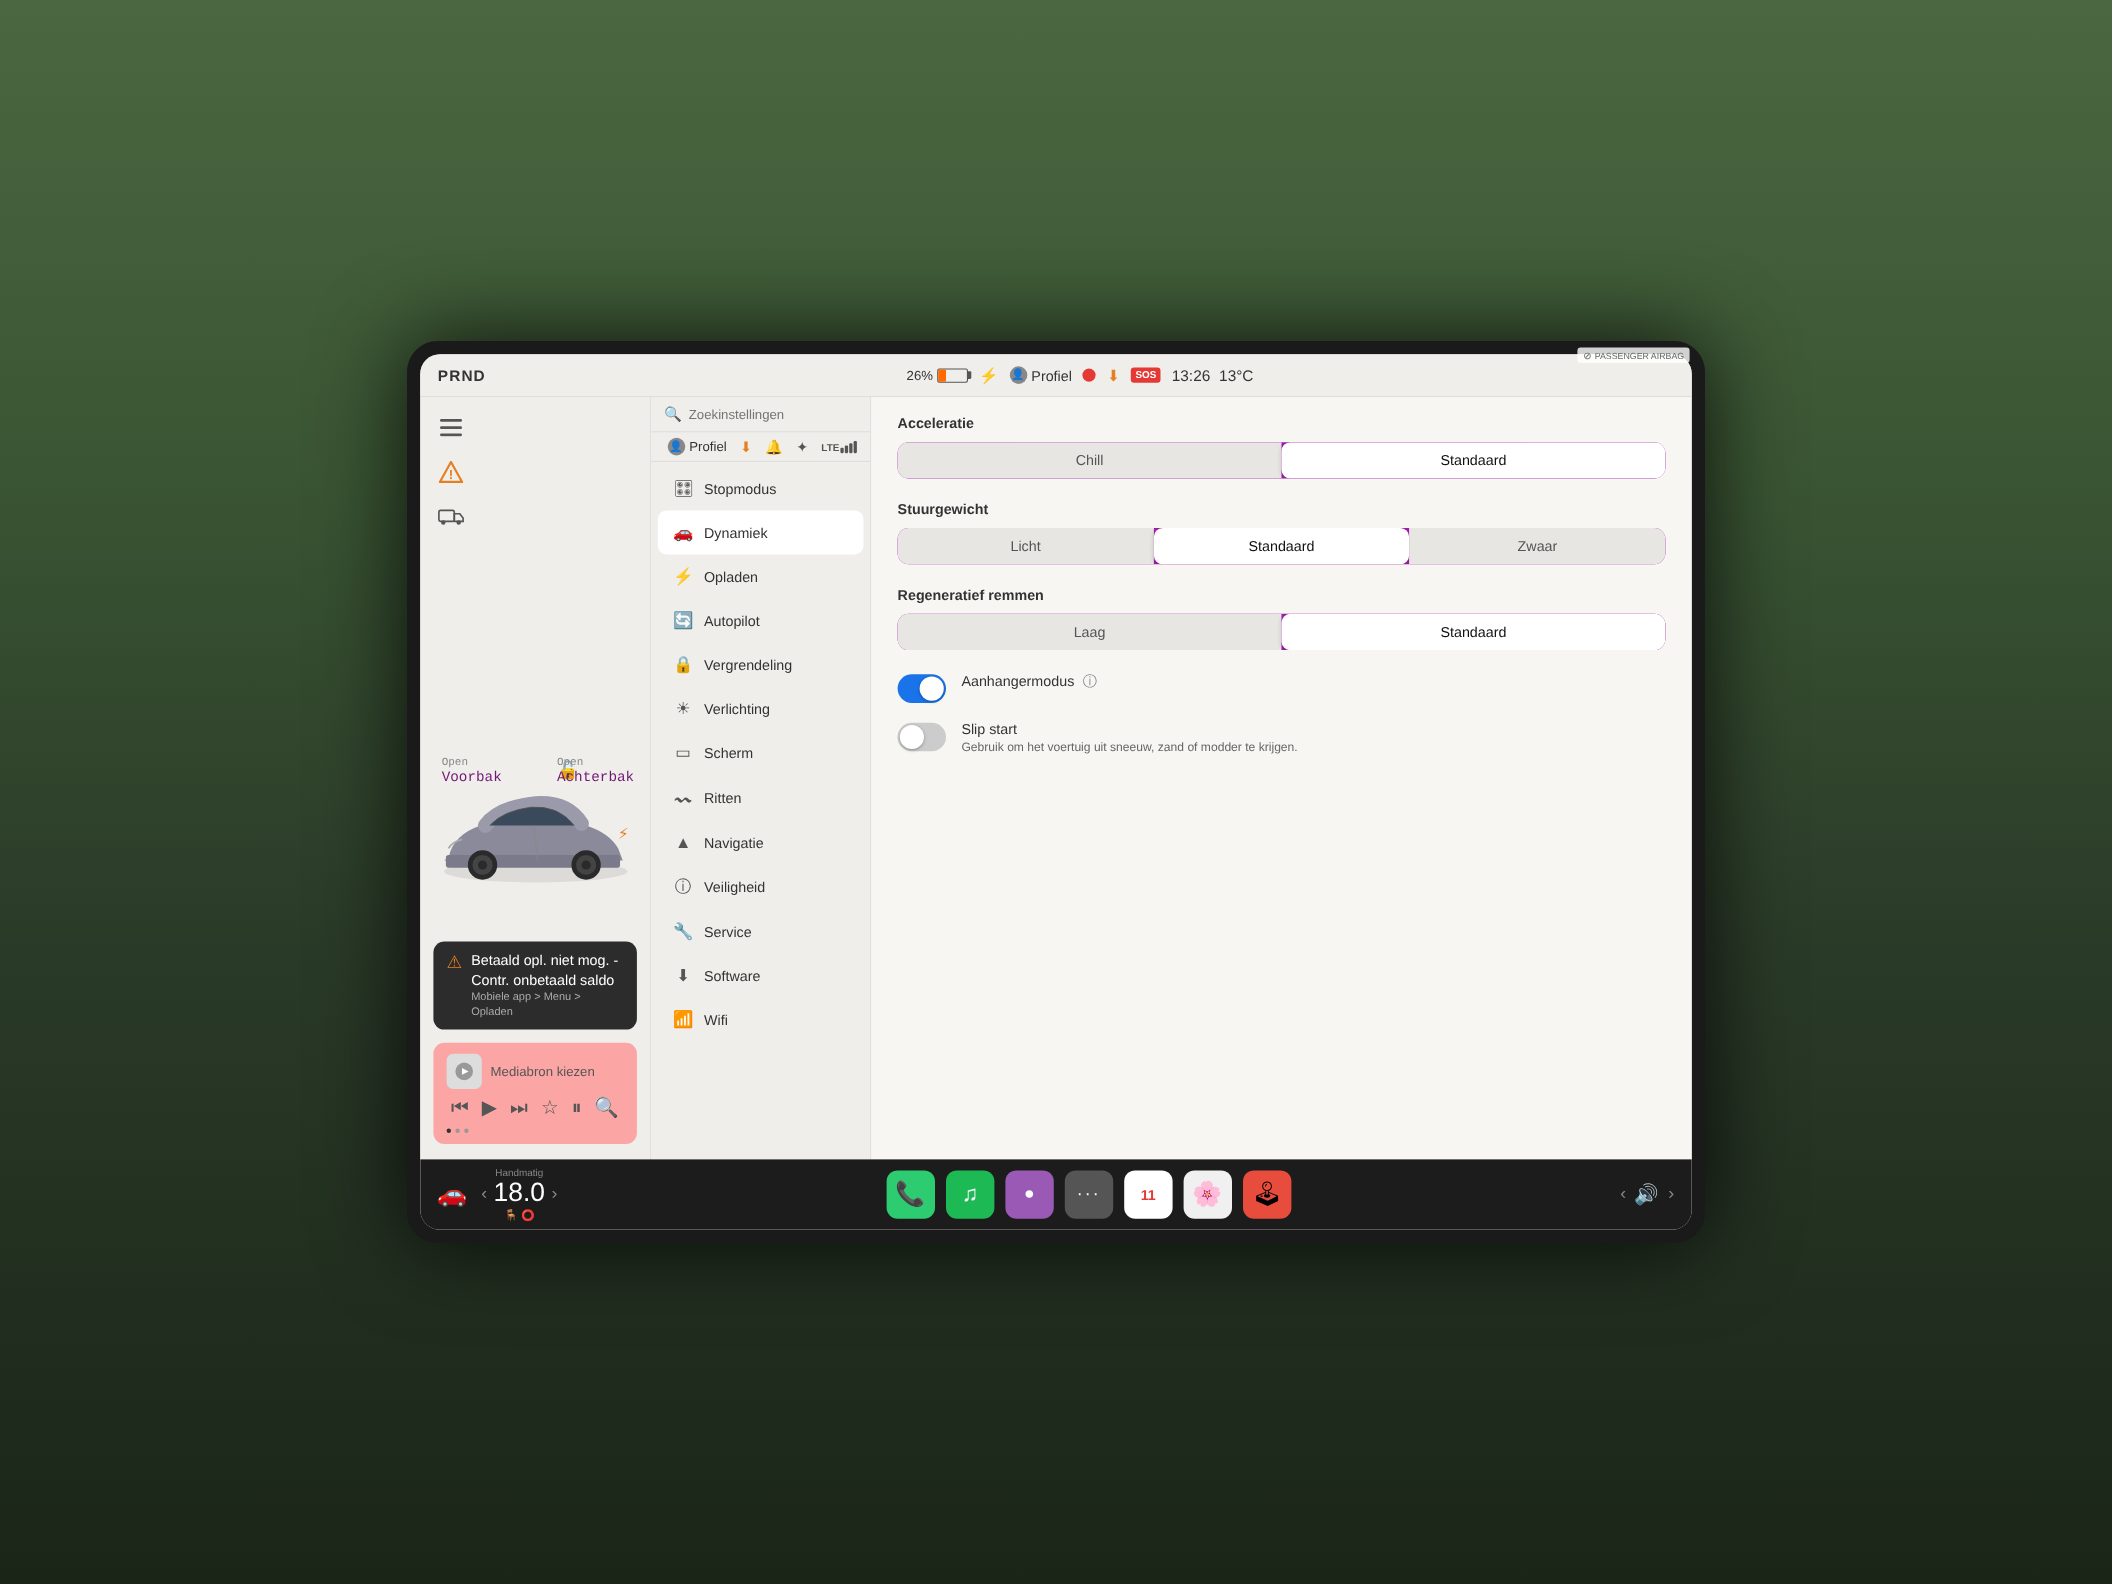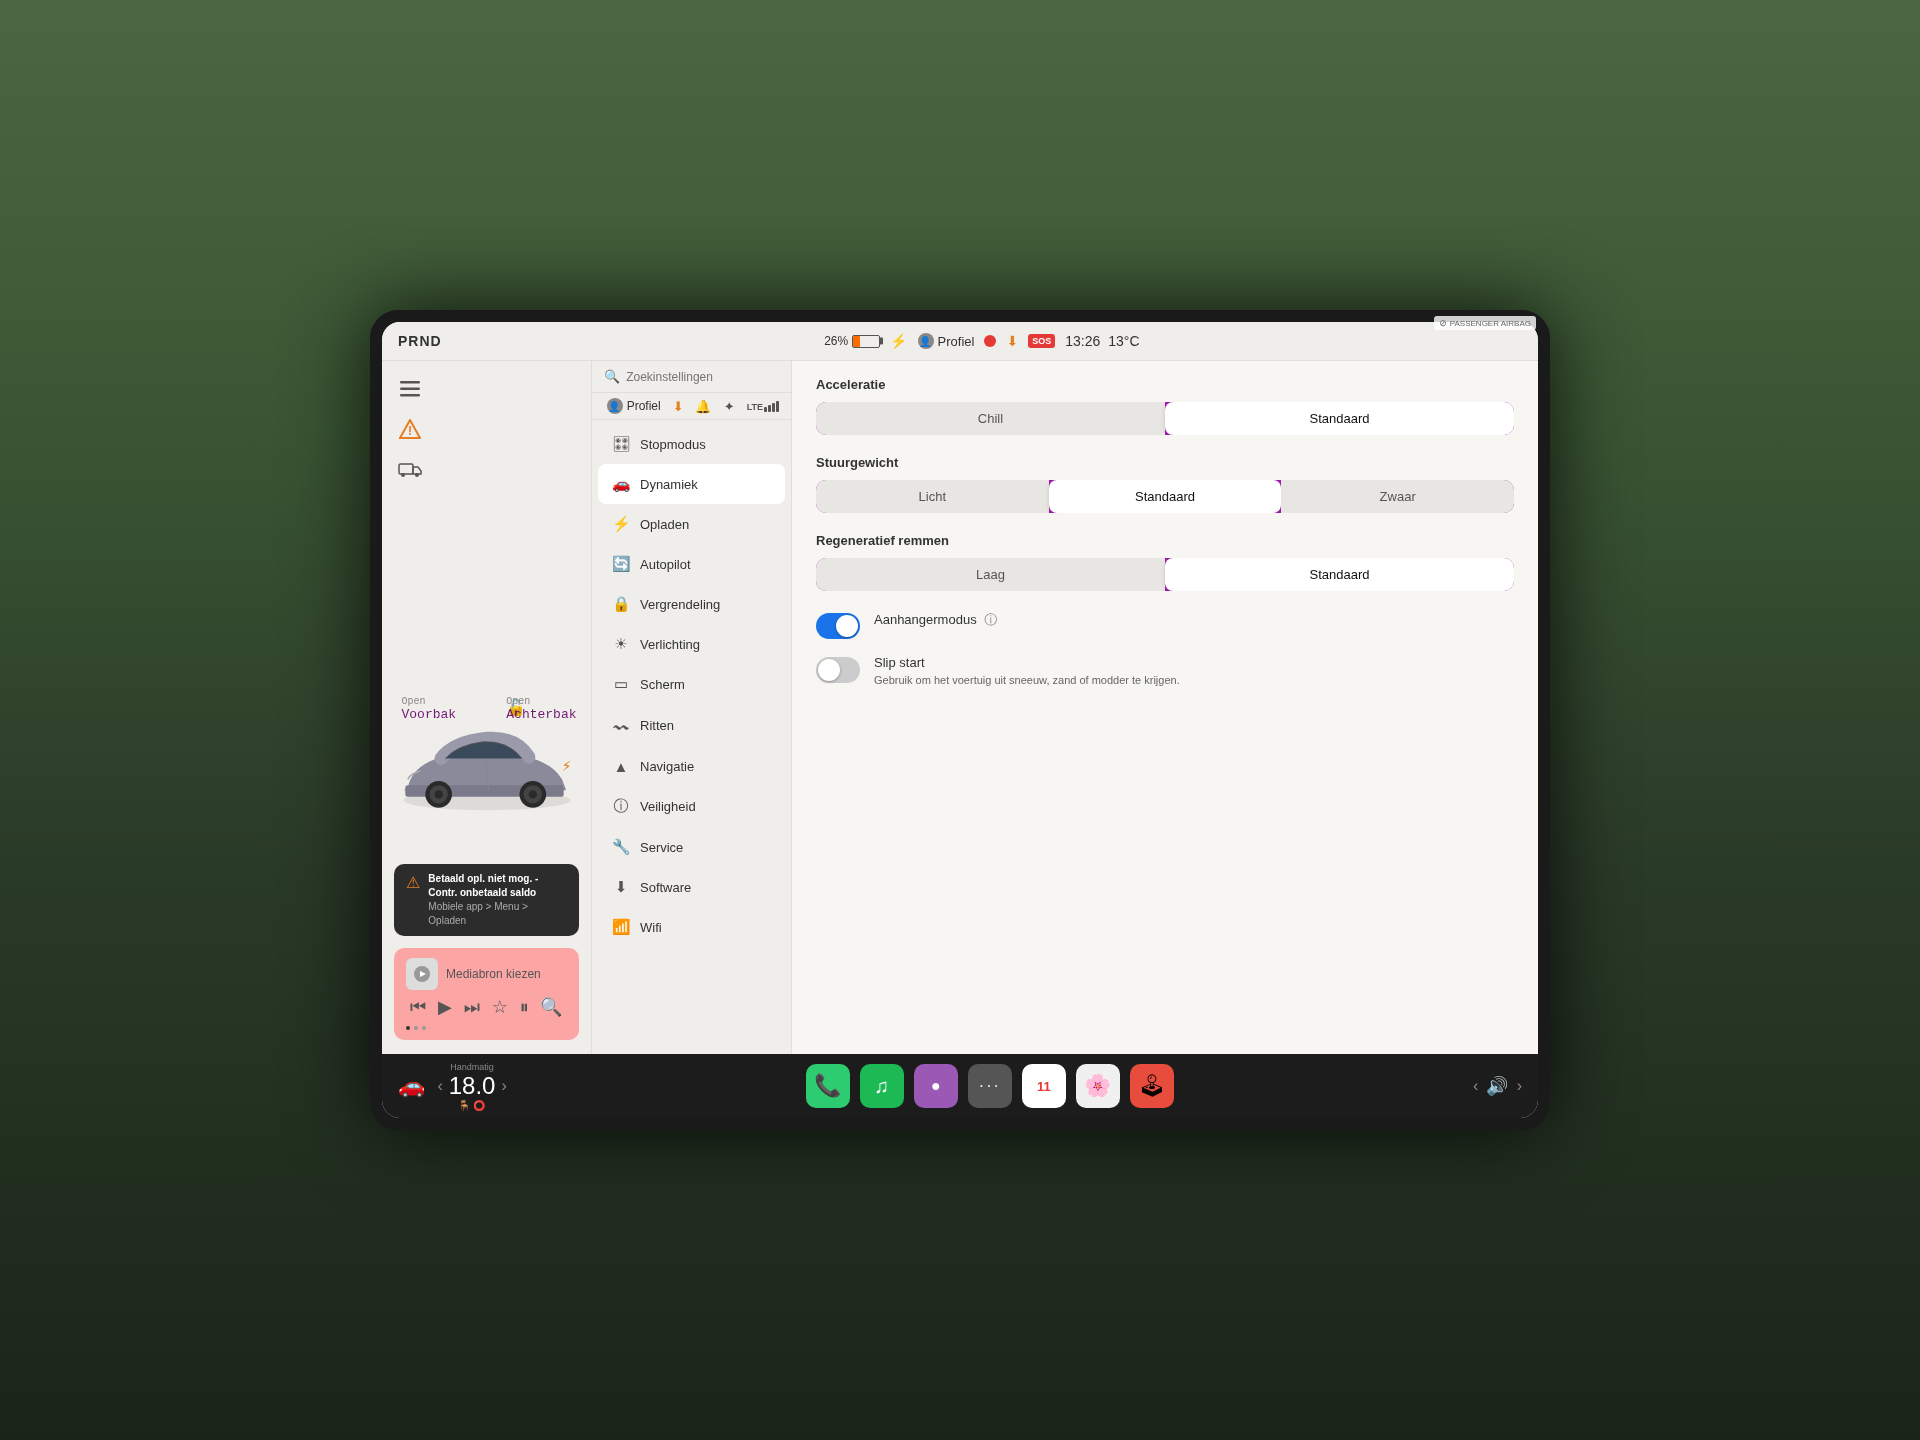--- a/index.html
+++ b/index.html
@@ -212,22 +212,22 @@
     .warning-triangle {
       color: #e67e22;
       font-size: 16px;
       flex-shrink: 0;
       margin-top: 1px;
     }
     .warning-text {
       line-height: 1.4;
     }
     .warning-title {
-      font-size: 10px;
-      font-weight: 700;
+      font-size: 13px;
+      font-weight: 400;
       color: white;
     }
     .warning-sub {
       font-size: 10px;
       color: #aaa;
     }
 
     
     .media-player {
       background: #fca5a5;

